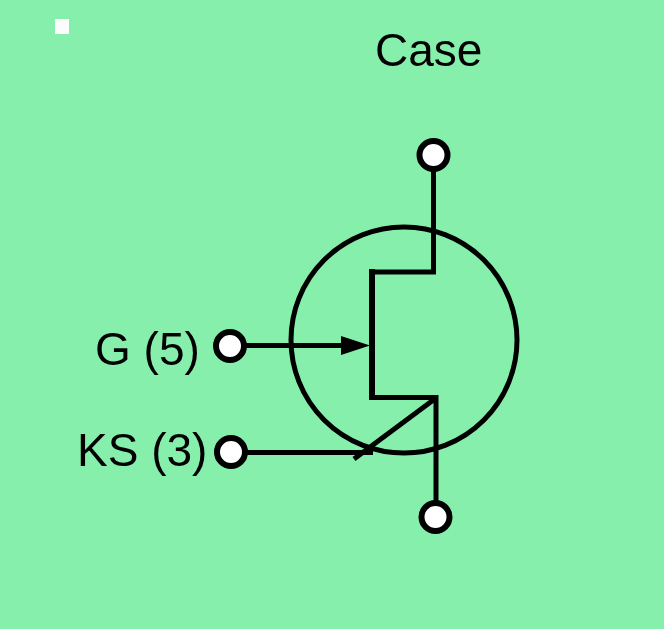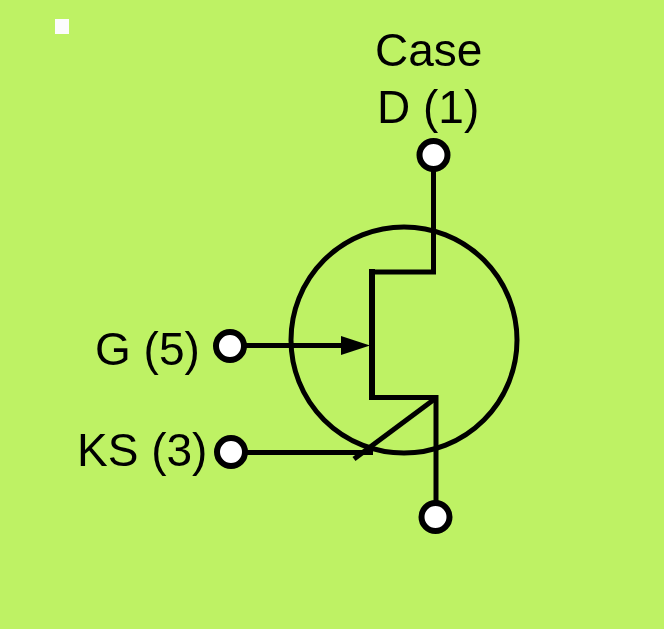--- a/index.html
+++ b/index.html
@@ -4,21 +4,21 @@
 <style>
   html, body {
     margin: 0;
     padding: 0;
     background: #ffffff;
   }
   .canvas {
     position: relative;
     width: 664px;
     height: 629px;
-    background: #bef264;
+    background: #86efac;
     overflow: hidden;
     font-family: "Liberation Sans", sans-serif;
   }
   .diagram-svg {
     position: absolute;
     left: 0;
     top: 0;
   }
   .pin-label {
     position: absolute;
@@ -68,20 +68,19 @@
     <line x1="436" y1="398" x2="354" y2="459" stroke="#000000" stroke-width="5"></line>
 
     <circle cx="433.5" cy="155" r="14" fill="#ffffff" stroke="#000000" stroke-width="6"></circle>
     <circle cx="230" cy="346" r="14" fill="#ffffff" stroke="#000000" stroke-width="6"></circle>
     <circle cx="231" cy="452" r="14" fill="#ffffff" stroke="#000000" stroke-width="6"></circle>
     <circle cx="435.5" cy="517" r="14" fill="#ffffff" stroke="#000000" stroke-width="6"></circle>
   </svg>
 
   <div class="pin-label lbl-case">Case</div>
 
-  <div class="pin-label lbl-drain">D (1)</div>
 
   <div class="pin-label lbl-gate">G (5)</div>
 
   <div class="pin-label lbl-ks">KS (3)</div>
 
 
 </div>
 
 </body></html>

